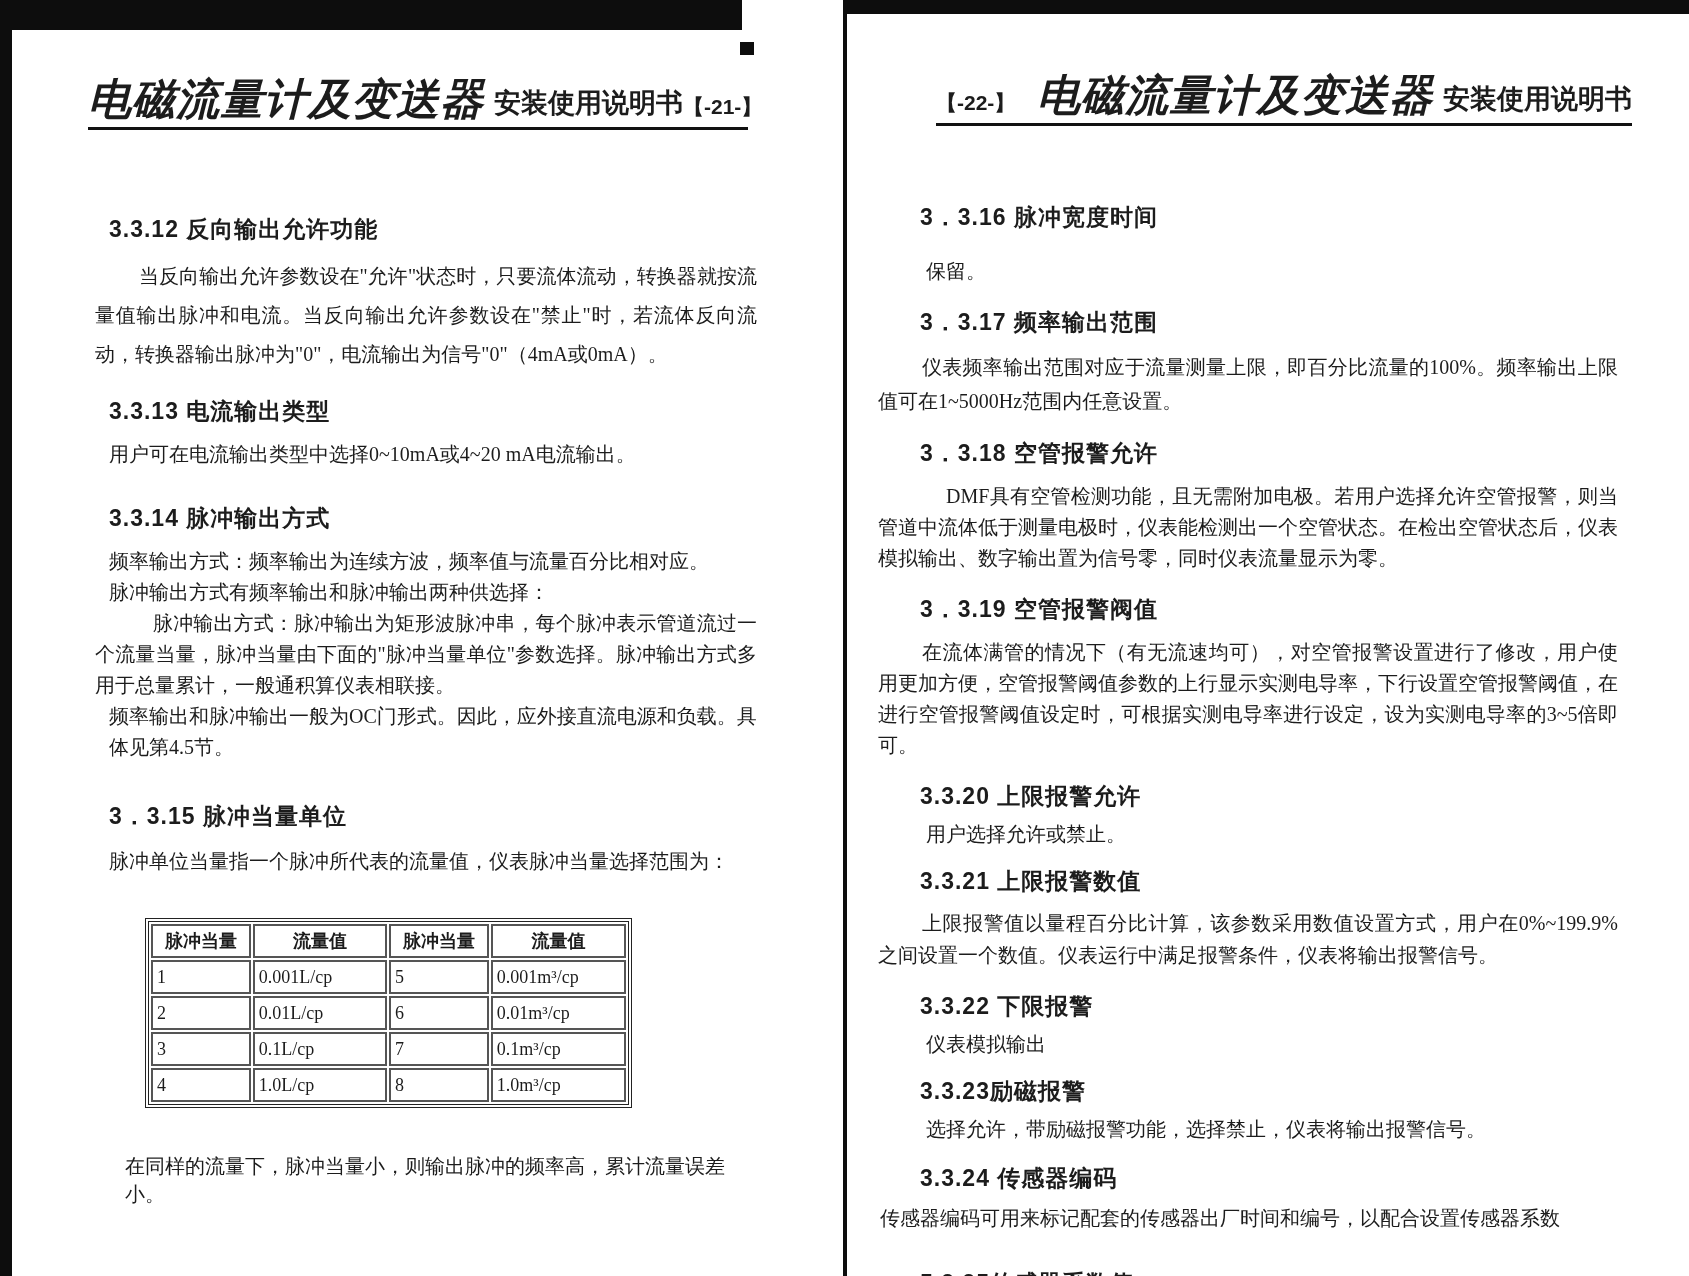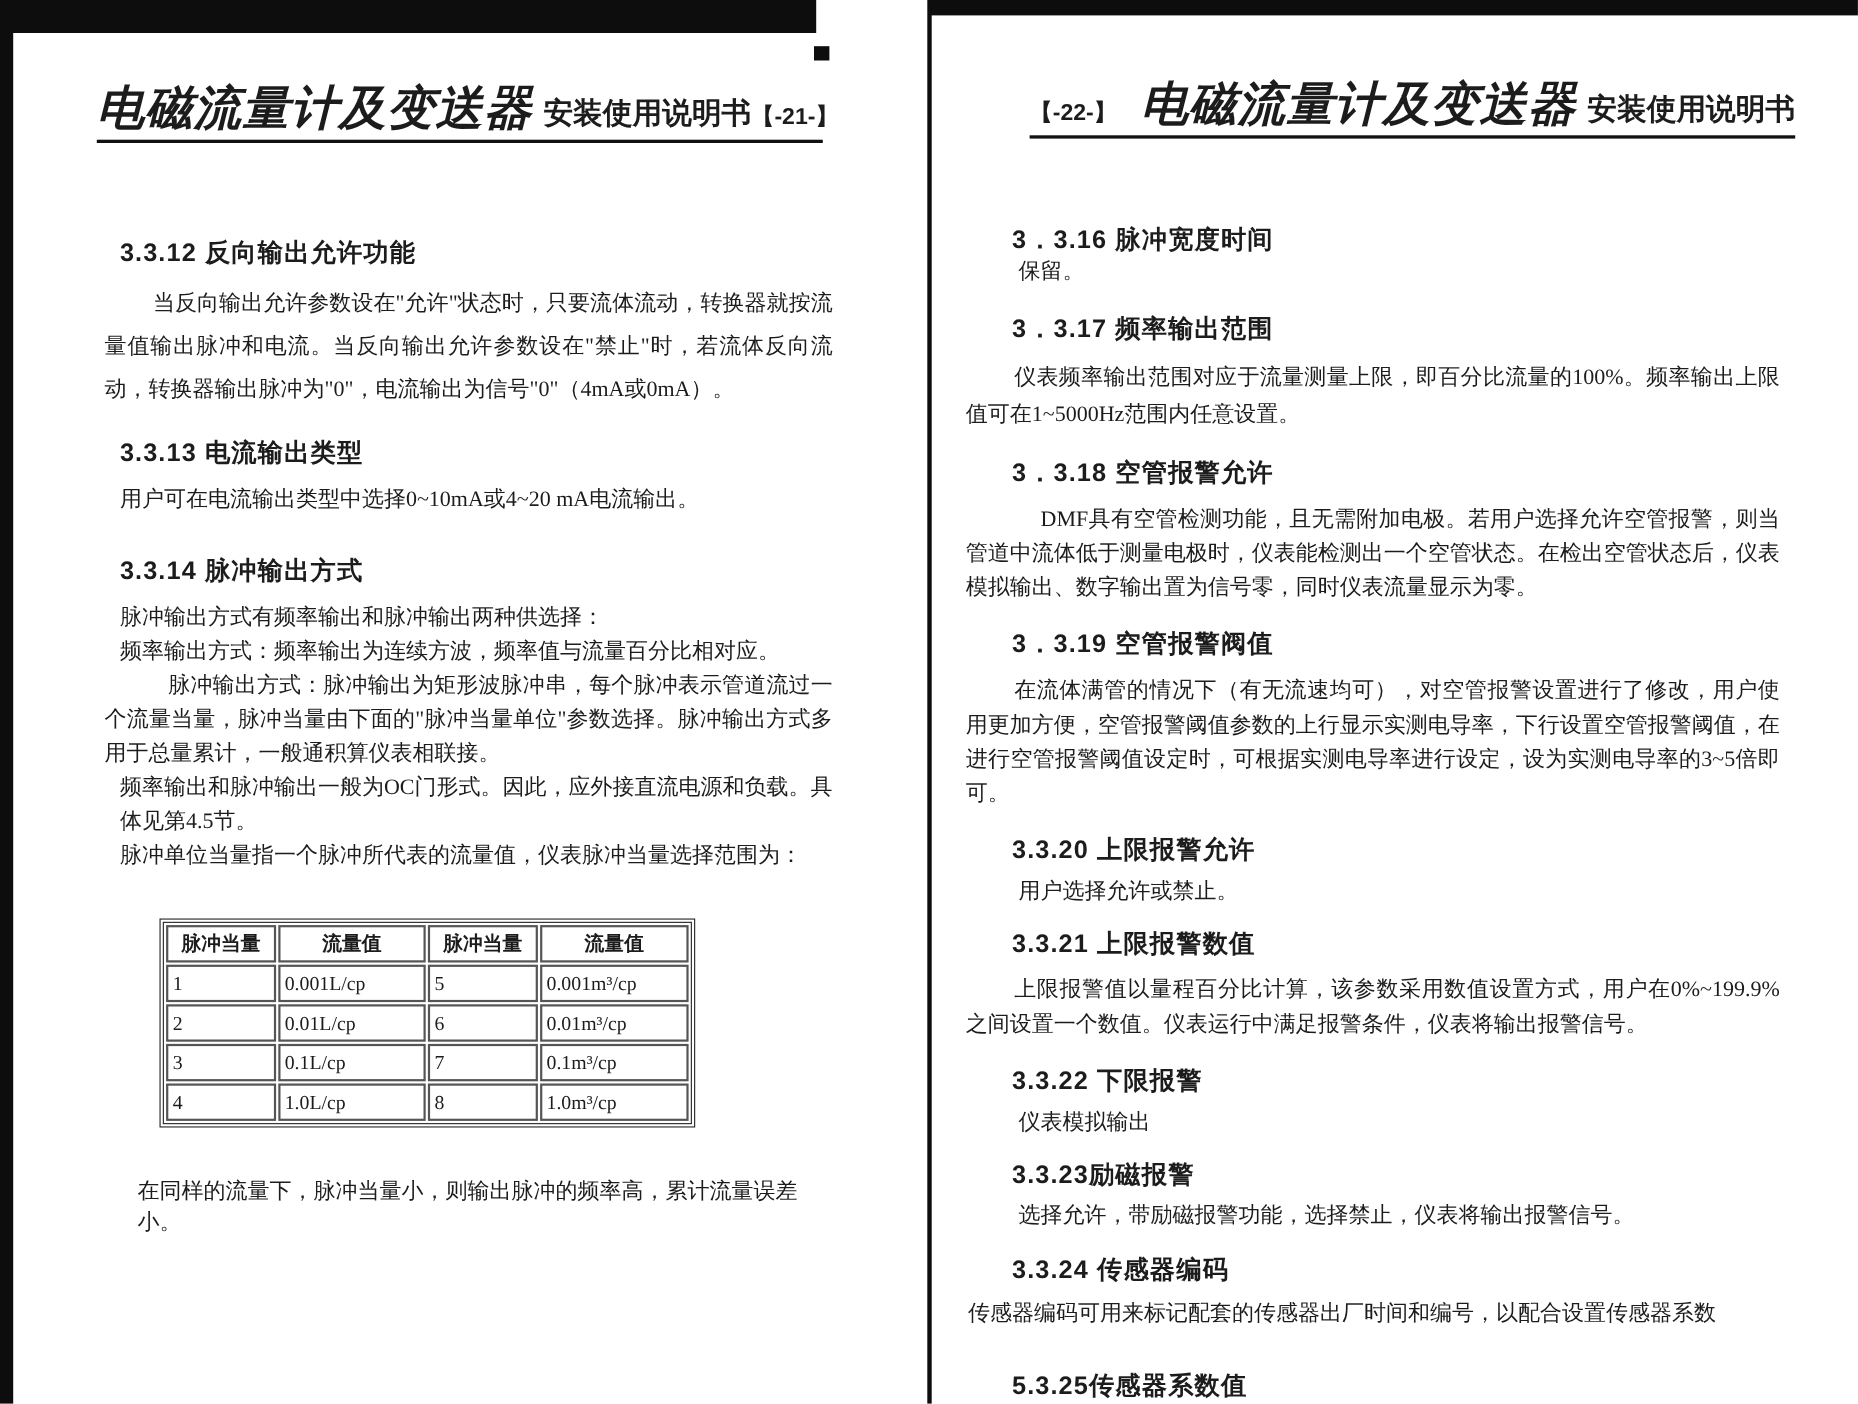--- a/index.html
+++ b/index.html
@@ -57,21 +57,21 @@
   table.pulse-table th,table.pulse-table td{
     border:2px solid #555;padding:3px 4px;height:24px;font-weight:normal;}
   table.pulse-table th{font-weight:bold;font-size:18px;}
   .col-eq{width:96px;}.col-val{width:128px;}
 
   .cl-note{margin:44px 0 0 30px;line-height:28px;}
 
   
   .content-right h3{margin-left:42px;}
   .cr-single{margin-left:48px;line-height:28px;}
-  .cr-h16{margin-top:10px;margin-bottom:0;}
+  .cr-h16{margin-top:10px;margin-bottom:24px;}
   .cr-h17{margin-top:22px;margin-bottom:12px;}
   .cr-p17{line-height:34px;text-indent:2.2em;}
   .cr-h18{margin-top:20px;margin-bottom:12px;}
   .cr-p18{line-height:31px;text-indent:68px;}
   .cr-h19{margin-top:20px;margin-bottom:12px;}
   .cr-p19{line-height:31px;text-indent:2.2em;}
   .cr-h20{margin-top:20px;margin-bottom:8px;}
   .cr-h21{margin-top:18px;margin-bottom:10px;}
   .cr-p21{line-height:32px;text-indent:2.2em;}
   .cr-h22{margin-top:20px;margin-bottom:8px;}
@@ -99,25 +99,26 @@
   </div>
 
   <div class="content content-left">
     <h3 class="cl-h12">3.3.12 反向输出允许功能</h3>
     <p class="cl-p12 just">当反向输出允许参数设在"允许"状态时，只要流体流动，转换器就按流量值输出脉冲和电流。当反向输出允许参数设在"禁止"时，若流体反向流动，转换器输出脉冲为"0"，电流输出为信号"0"（4mA或0mA）。</p>
 
     <h3 class="cl-h13">3.3.13 电流输出类型</h3>
     <p class="cl-p13">用户可在电流输出类型中选择0~10mA或4~20 mA电流输出。</p>
 
     <h3 class="cl-h14">3.3.14 脉冲输出方式</h3>
+    <p class="cl-list">频率输出方式：频率输出为连续方波，频率值与流量百分比相对应。</p>
     <p class="cl-list">脉冲输出方式有频率输出和脉冲输出两种供选择：</p>
-    <p class="cl-list">频率输出方式：频率输出为连续方波，频率值与流量百分比相对应。</p>
     <p class="cl-p14d just">脉冲输出方式：脉冲输出为矩形波脉冲串，每个脉冲表示管道流过一个流量当量，脉冲当量由下面的"脉冲当量单位"参数选择。脉冲输出方式多用于总量累计，一般通积算仪表相联接。</p>
     <p class="cl-list">频率输出和脉冲输出一般为OC门形式。因此，应外接直流电源和负载。具体见第4.5节。</p>
 
+    <h3 class="cl-h15">3．3.15 脉冲当量单位</h3>
     <p class="cl-p15">脉冲单位当量指一个脉冲所代表的流量值，仪表脉冲当量选择范围为：</p>
 
     <table class="pulse-table">
       <tbody>
           <tr>
         <th class="col-eq">脉冲当量</th>
         <th class="col-val">流量值</th>
         <th class="col-eq">脉冲当量</th>
         <th class="col-val">流量值</th>
       </tr>

